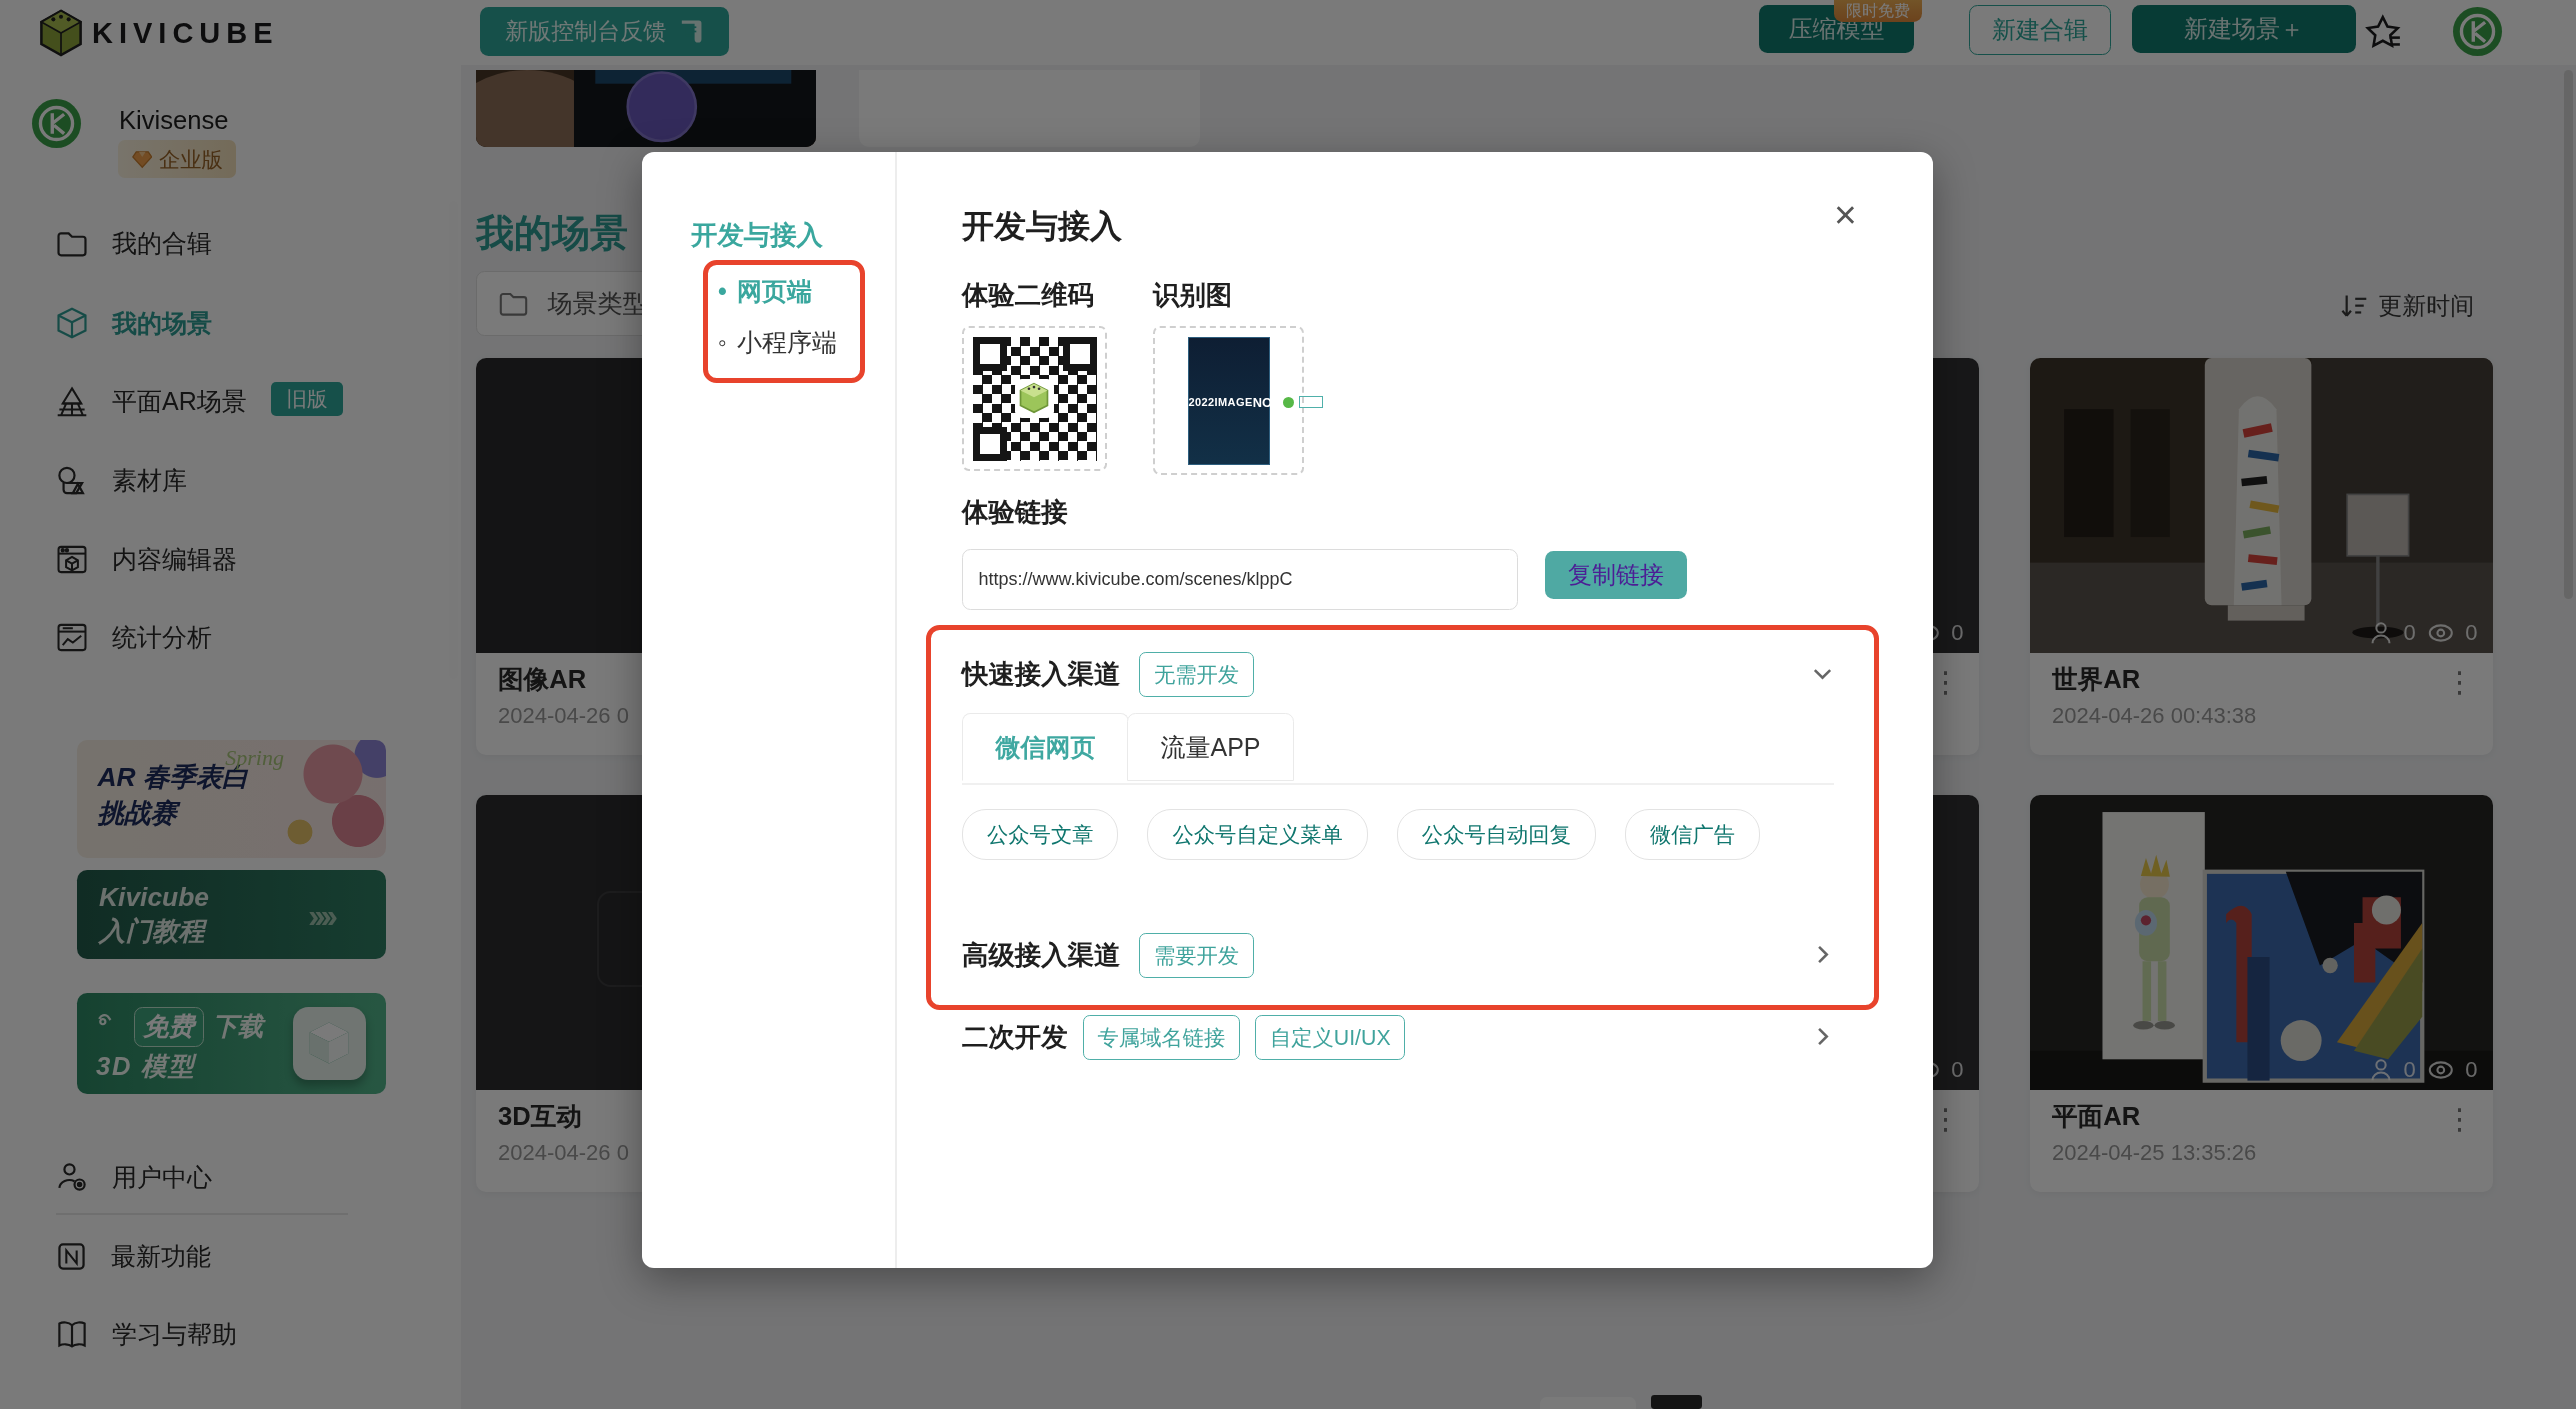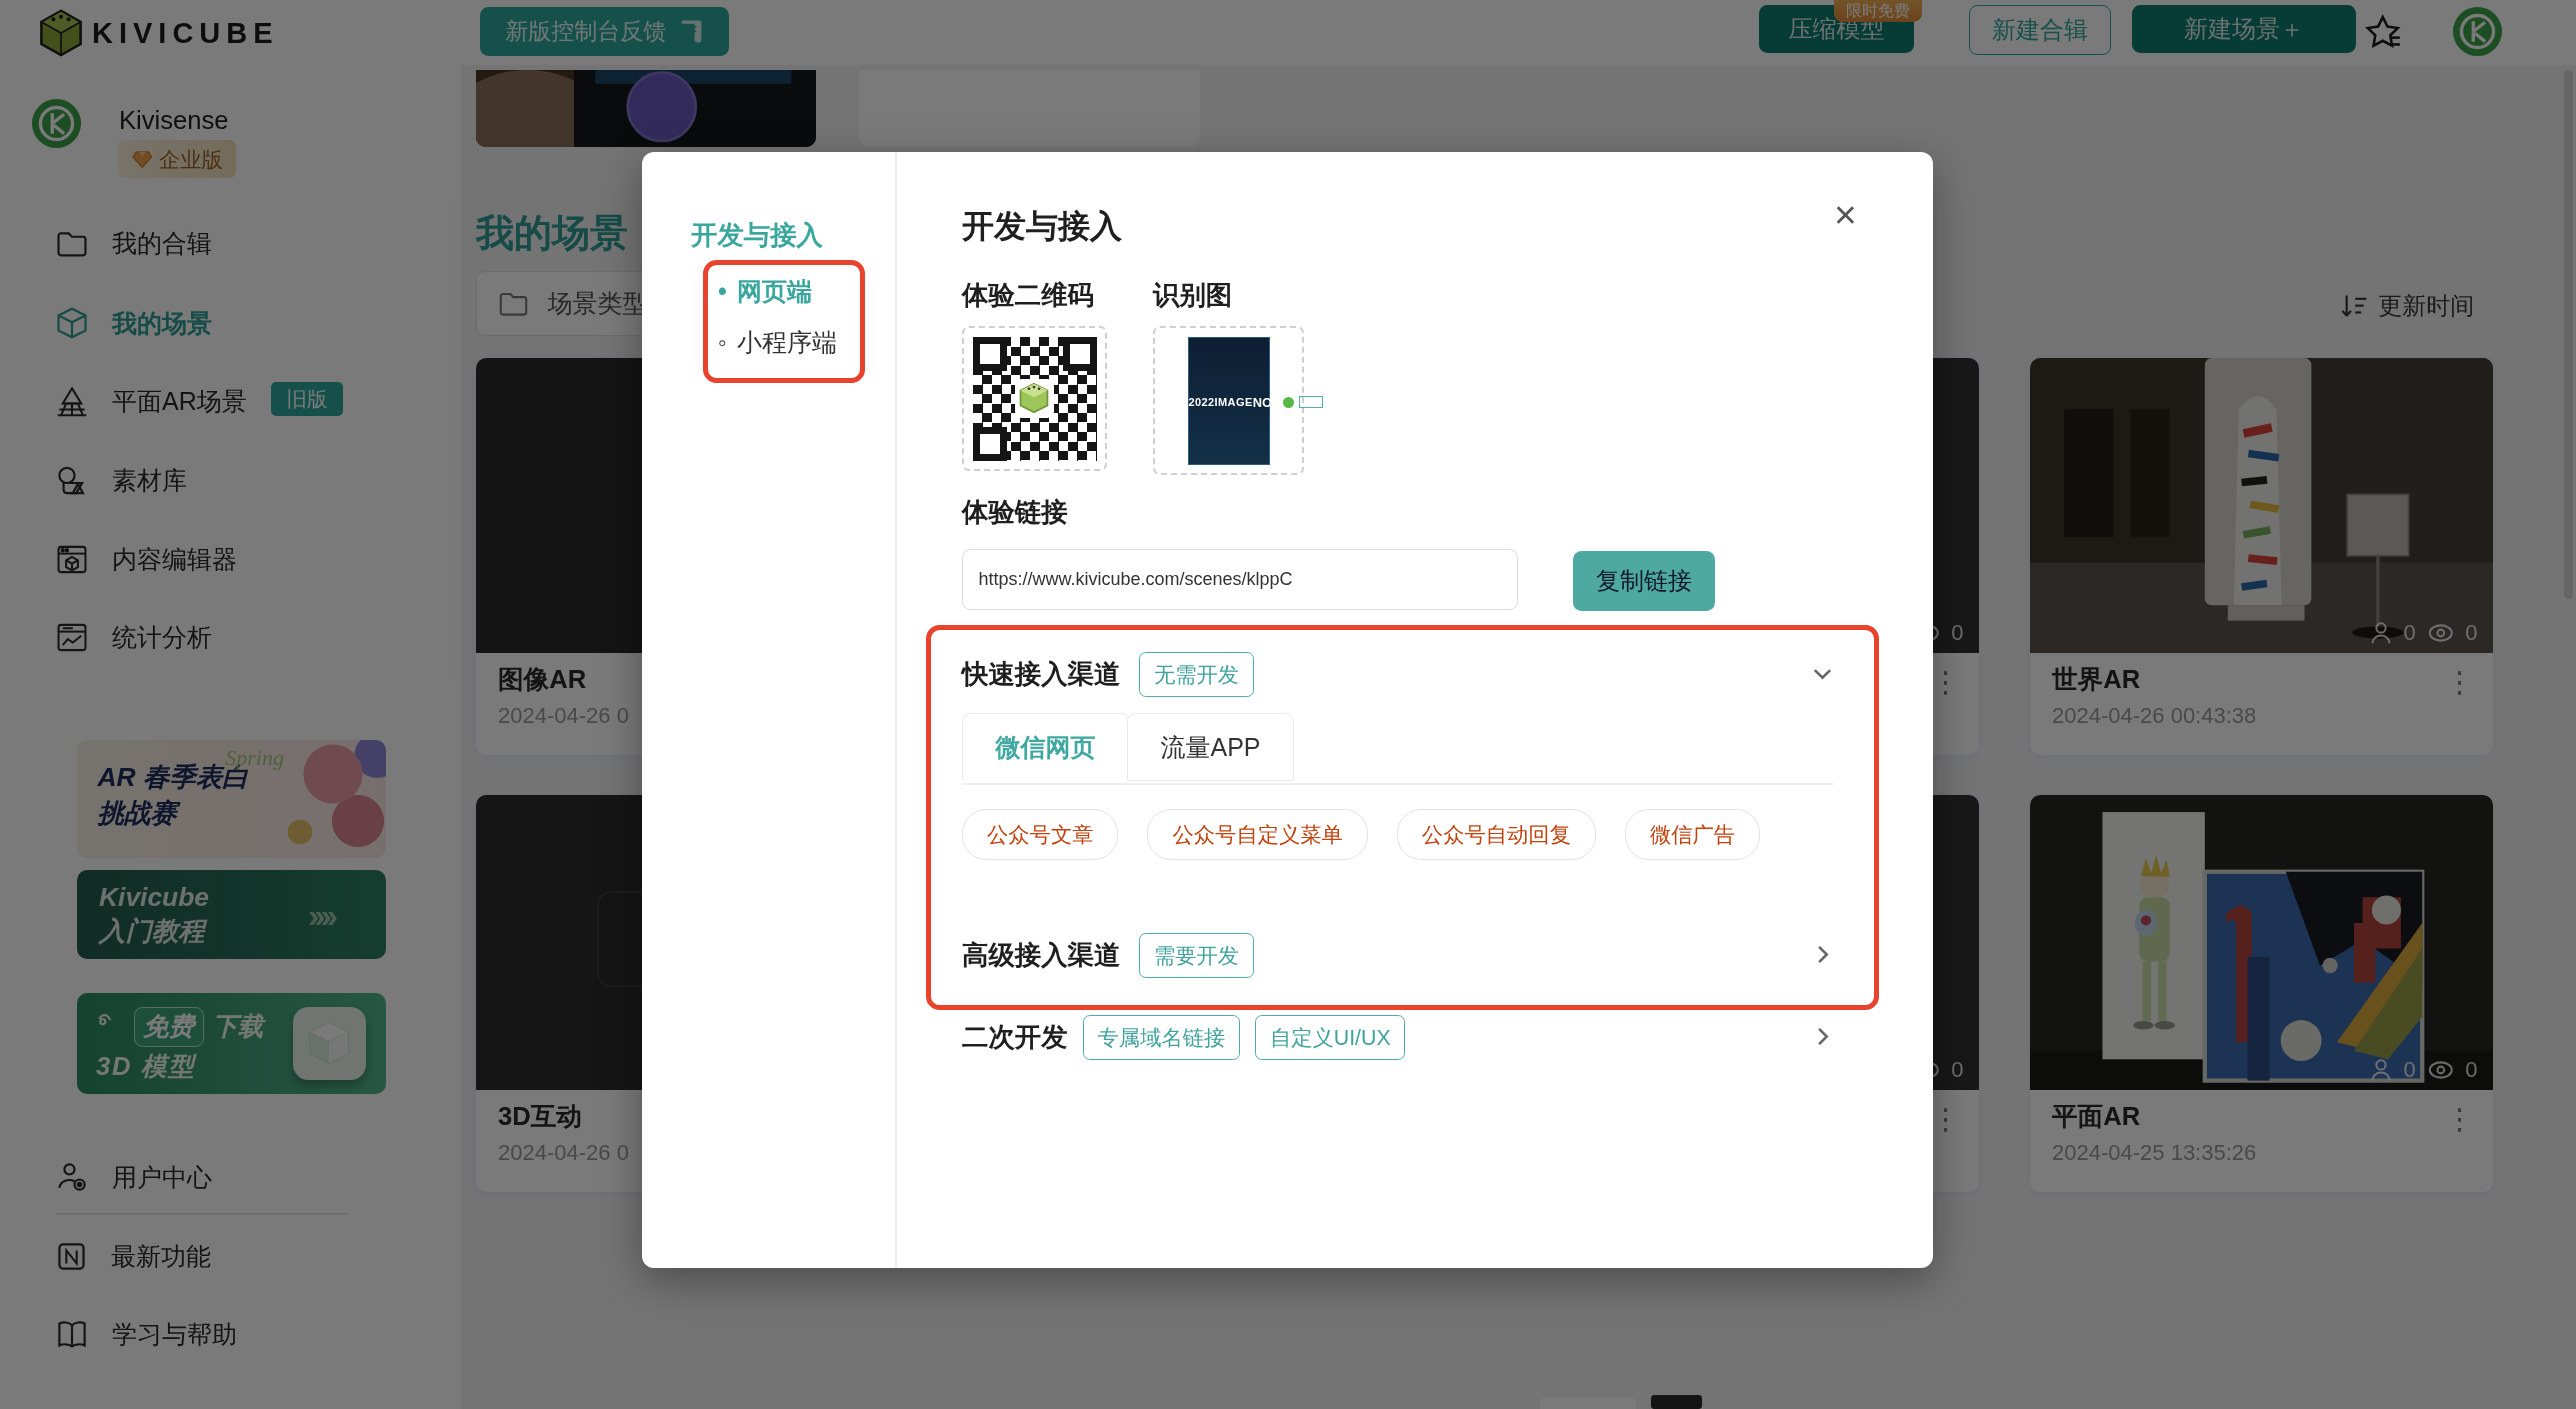--- a/index.html
+++ b/index.html
@@ -105,32 +105,32 @@
   .poster .bar{width:70%;height:4.3px;margin-top:4.3px;background:linear-gradient(90deg,#4C7FD0,#D77FA0,#9BB8E8);}
   .poster .hd{color:#fff;font-size:11px;font-weight:bold;letter-spacing:0.4px;margin-top:2.6px;}
   .poster .foot{display:flex;align-items:center;gap:4.3px;margin-top:3.4px;}
   .poster .no1{color:#fff;font-size:12.8px;font-weight:bold;}
   .poster .kdot{width:11px;height:11px;border-radius:50%;background:#57B847;color:#fff;font-size:7.7px;display:flex;align-items:center;justify-content:center;}
   .poster .tag{width:22px;height:10.2px;border:0.9px solid #4FB0AA;}
   .m-link-label{left:320px;top:343px;}
   .m-input{left:320px;top:397px;width:556px;height:61px;border:1.7px solid #DCDCDC;border-radius:8.5px;box-sizing:border-box;
       display:flex;align-items:center;padding:0 15.4px;overflow:hidden;}
   .m-input span{font-size:18px;color:#333;white-space:nowrap;}
-  .m-copy{left:903px;top:399px;width:142px;height:60px;background:#4FA9A3;border-radius:8.5px;color:#0f172a;font-size:24px;margin-left:28px;}
+  .m-copy{left:903px;top:399px;width:142px;height:48px;background:#4FA9A3;border-radius:8.5px;color:#4c1d95;font-size:24px;}
   .m-redbox2{left:284px;top:473px;width:943px;height:375px;}
   .m-row{display:flex;align-items:center;gap:19px;}
   .m-quick-row{left:320px;top:500px;}
   .tbadge{border:1.7px solid #4FAFA8;border-radius:6.8px;color:#3FA39C;font-size:21.3px;padding:6.8px 13.6px;white-space:nowrap;}
   .tab{position:absolute;width:167px;height:68px;border:1.7px solid #EAEAEA;border-radius:8.5px 8.5px 0 0;box-sizing:border-box;
       display:flex;align-items:center;justify-content:center;font-size:25px;background:#fff;cursor:pointer;}
   .m-tab1{left:320px;top:561px;color:#3FA8A1;font-weight:bold;border-bottom-color:#fff;}
   .m-tab2{left:485px;top:561px;color:#333;}
   .m-tabline{left:320px;top:631px;width:872px;height:1.7px;background:#F0F0F0;}
   .m-chips{left:320px;top:657px;display:flex;gap:29px;}
-  .chip{border:1.7px solid #E3E3E3;border-radius:24px;color:#c2410c;font-size:21.3px;padding:10.2px 24px;white-space:nowrap;background:#fff;cursor:pointer;}
+  .chip{border:1.7px solid #E3E3E3;border-radius:24px;color:#0f766e;font-size:21.3px;padding:10.2px 24px;white-space:nowrap;background:#fff;cursor:pointer;}
   .m-adv-row{left:320px;top:781px;}
   .m-sec-row{left:320px;top:863px;}
   .chev-abs{position:absolute;}
   .c1{left:1166px;top:507px;}
   .c2{left:1166px;top:788px;}
   .c3{left:1166px;top:870px;}
   .mt{font-size:26.4px;font-weight:bold;color:#1f1f1f;white-space:nowrap;}
 </style>
 </head>
 <body>

